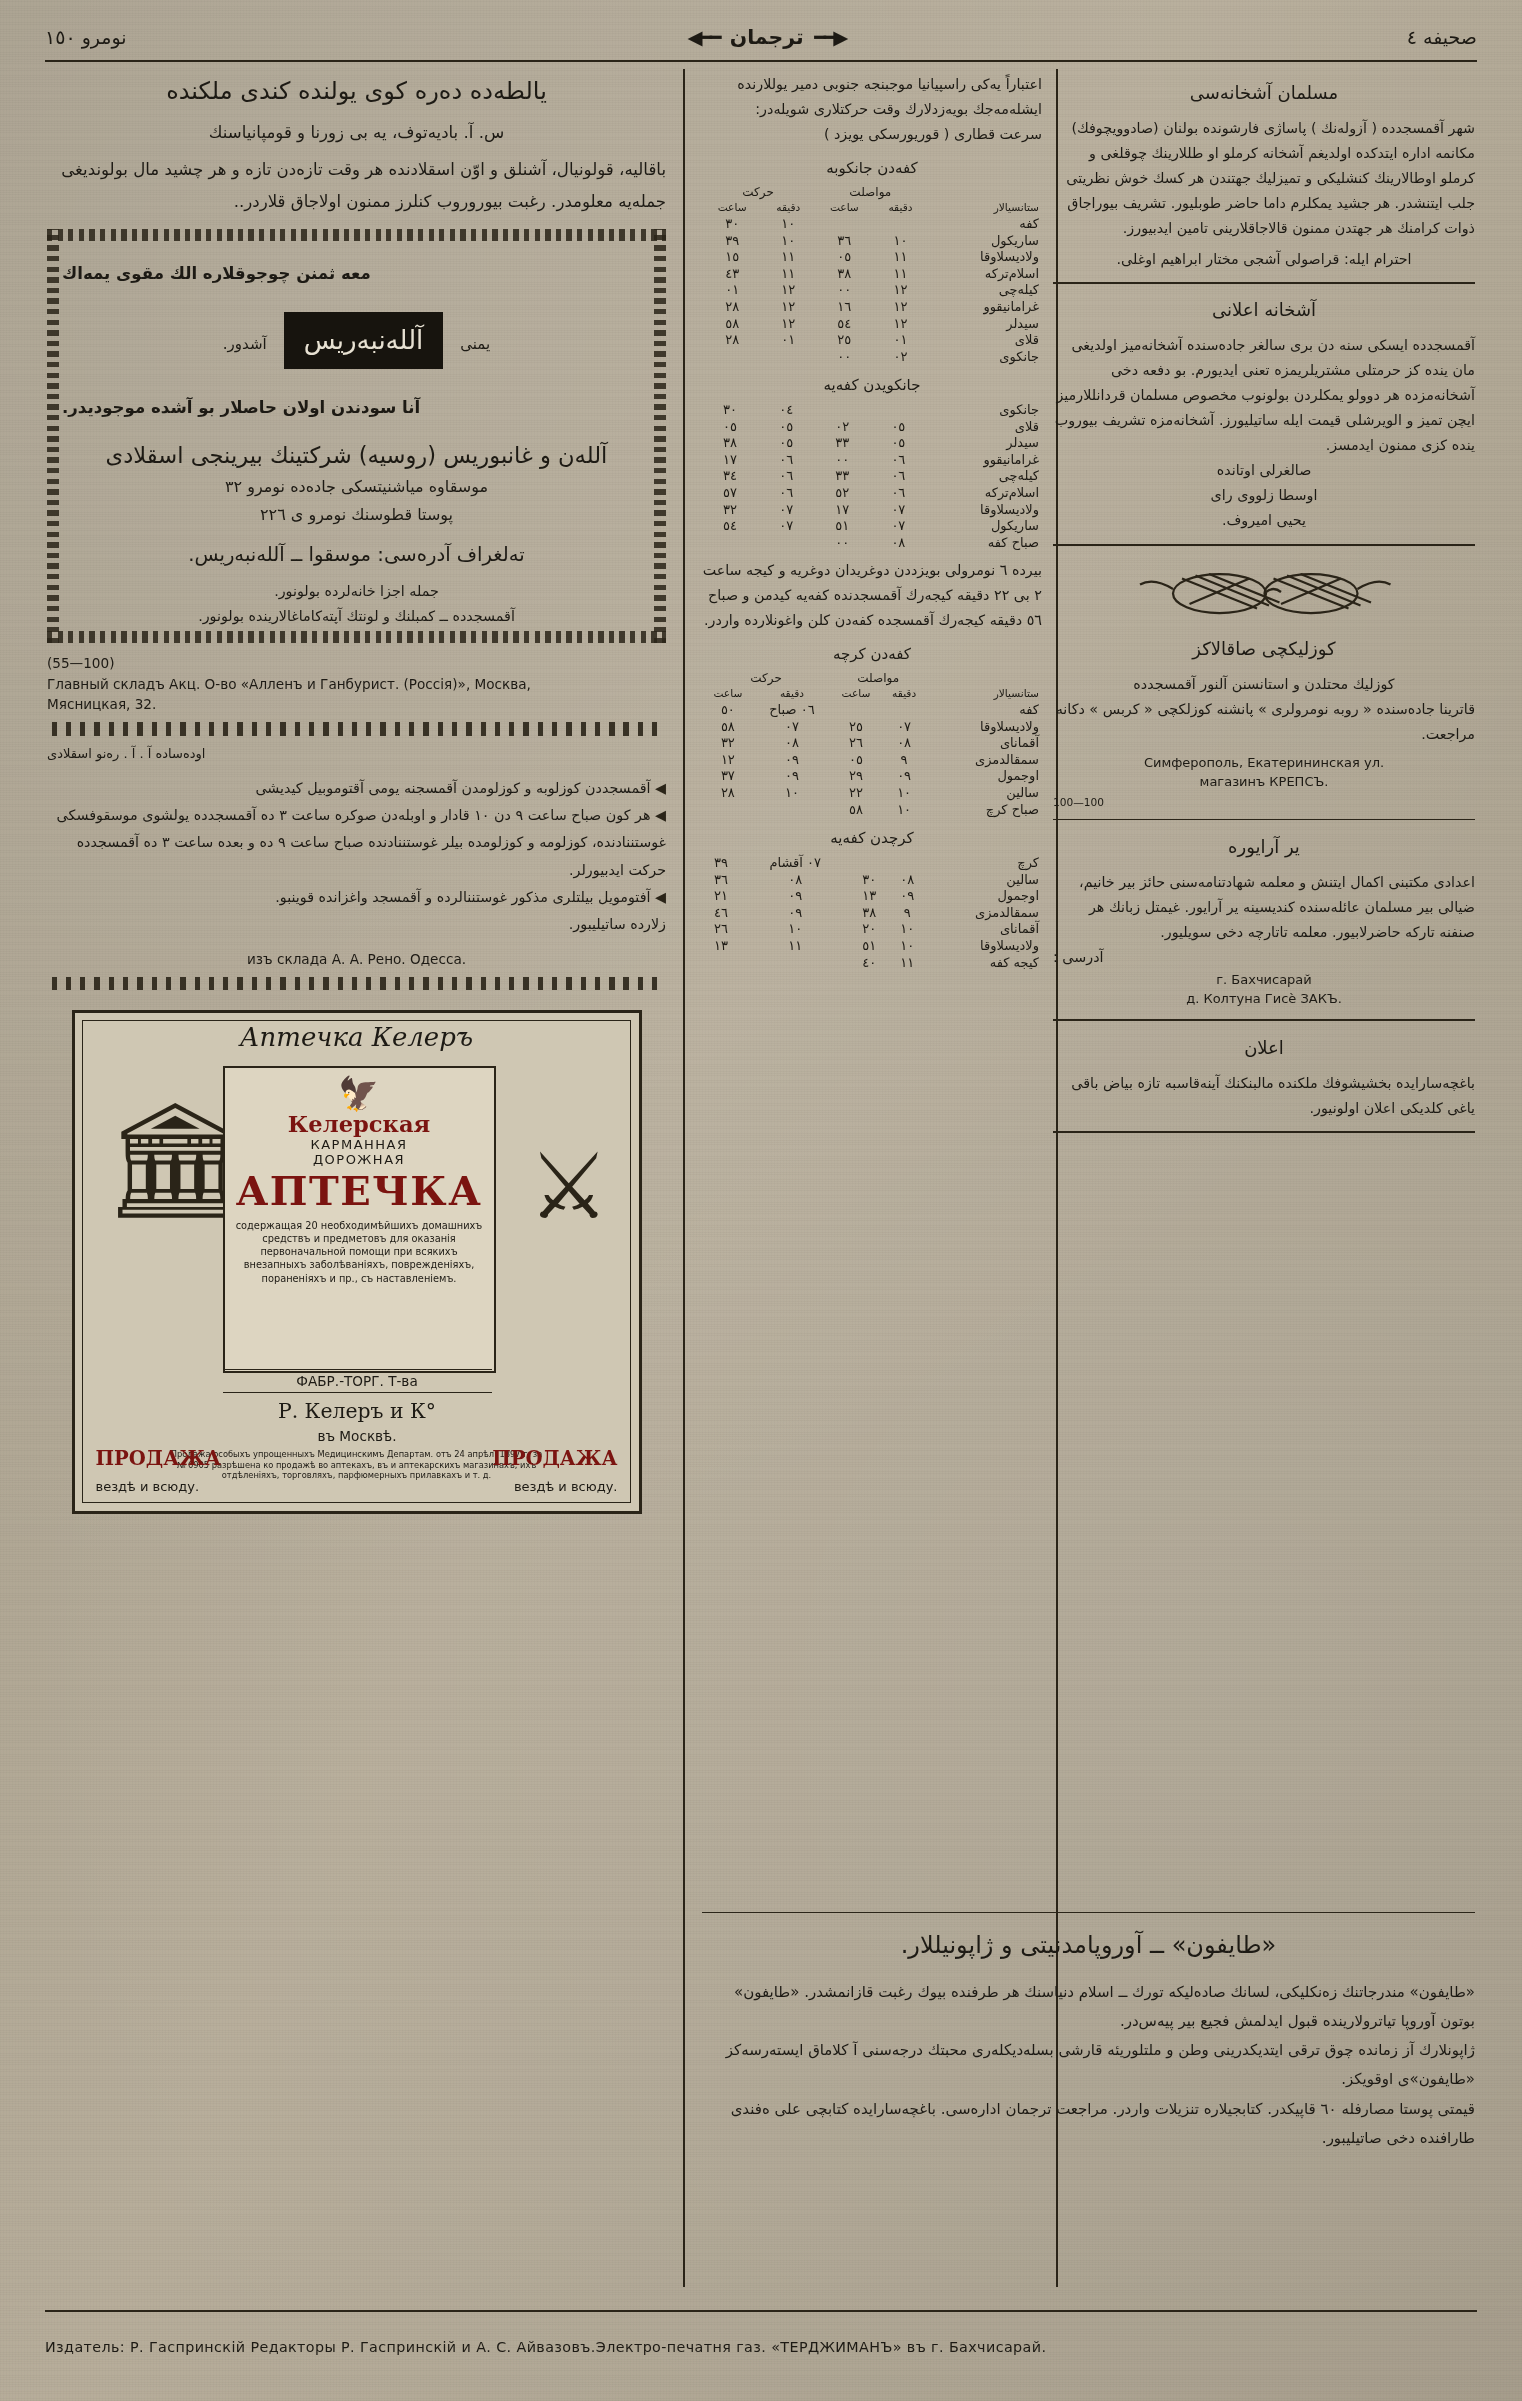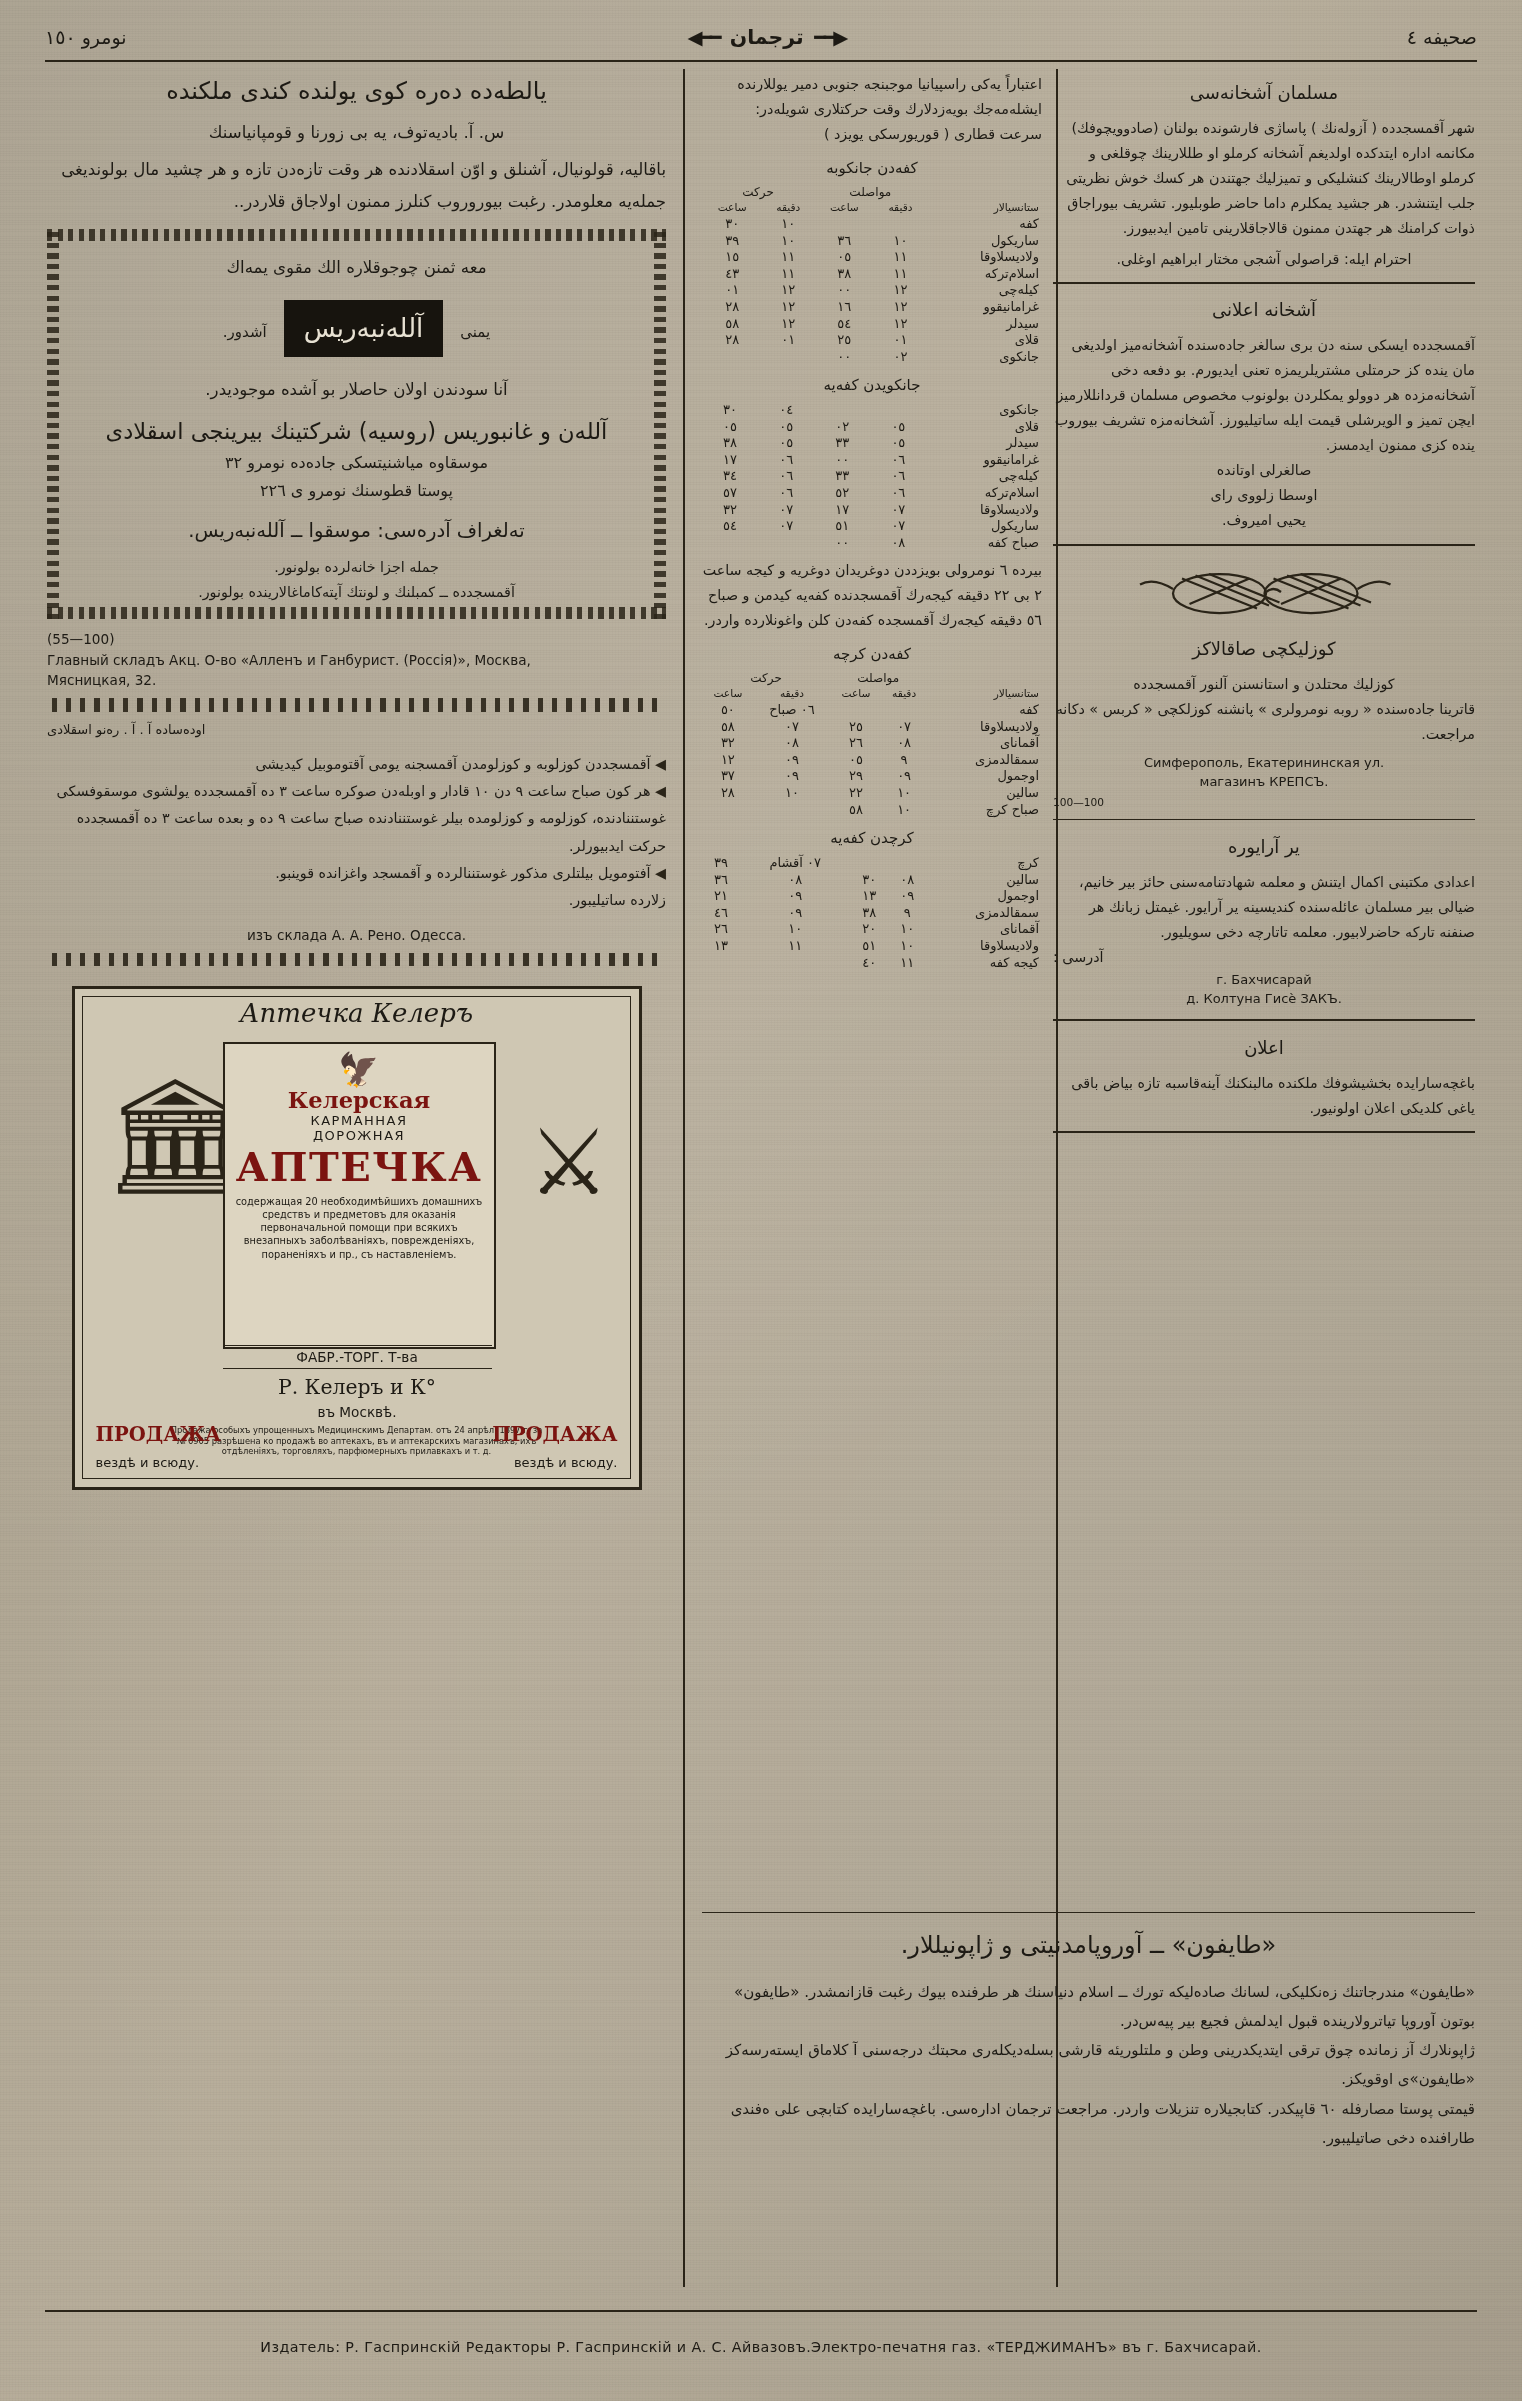--- a/index.html
+++ b/index.html
@@ -93,21 +93,21 @@
     opacity:.85;
   }
   .orn-border:before{top:0;}
   .orn-border:after{bottom:0;}
   .orn-side{position:absolute;top:0;bottom:0;width:12px;
     background-image:repeating-linear-gradient(0deg,#2a2418 0 5.3px, transparent 5.3px 10.6px);opacity:.85;}
   .orn-left{left:0;}
   .orn-right{right:0;}
 
   .adHead{font-size:26px;text-align:center;line-height:1.5;margin:10.6px 0 7.5px;}
-  .adSub{font-size:16.6px;text-align:center;margin:10px 0;}
+  .adSub{font-size:16.6px;text-align:left;margin:16px 0;font-weight:bold;}
   .brandPlate{
     display:inline-block;background:#17140e;color:#e7e1d2;
     font-size:26px;padding:6px 19.6px;margin:7.5px auto;letter-spacing:0.8px;
   }
   .brandRow{text-align:center;}
   .adBig{font-size:22.6px;text-align:center;line-height:1.55;}
   .adAddr{font-size:19.6px;text-align:center;margin-top:9px;}
   .ruLine{direction:ltr;text-align:left;font-size:13.6px;line-height:1.5;}
   .refNo{direction:ltr;font-size:13.6px;}
 
@@ -166,21 +166,21 @@
   #saleRsub{right:21px;bottom:16.6px;font-size:13px;position:absolute;}
 
   
   #bottomArticle{position:absolute;left:702px;right:47px;top:1901px;}
   .artTitle{font-size:24px;text-align:center;margin:7.5px 0 12px;}
   .artBody{font-size:15px;line-height:1.95;text-align:right;direction:rtl;}
 
   
   #colophon{
     position:absolute;left:45px;right:45px;bottom:39px;height:30px;
-    display:flex;align-items:center;justify-content:center;
+    display:flex;align-items:center;justify-content:flex-start;
     font-size:14.3px;direction:ltr;
   }
   .smallcaps{letter-spacing:0.4px;}
 </style>
 </head>
 <body>
 
 <div id="page">
   <div class="paperNoise"></div>
 

